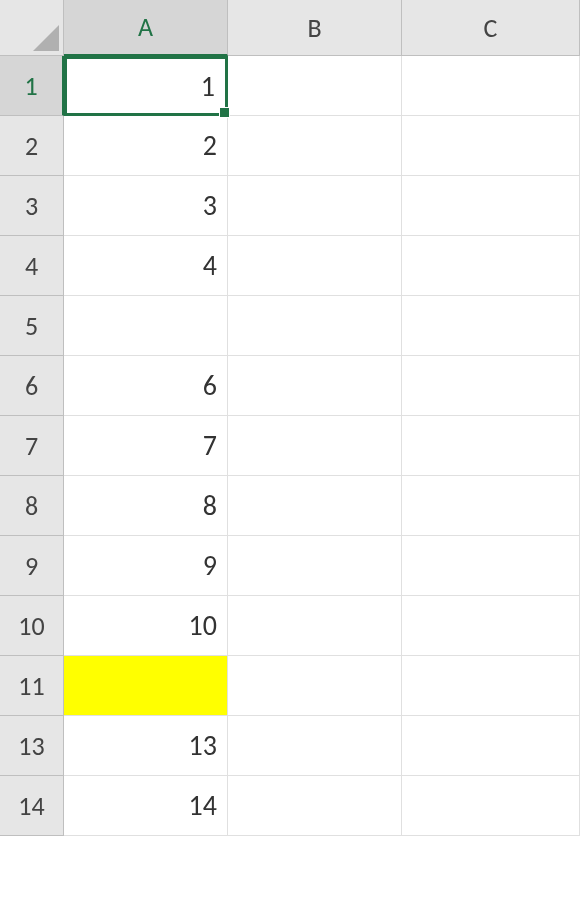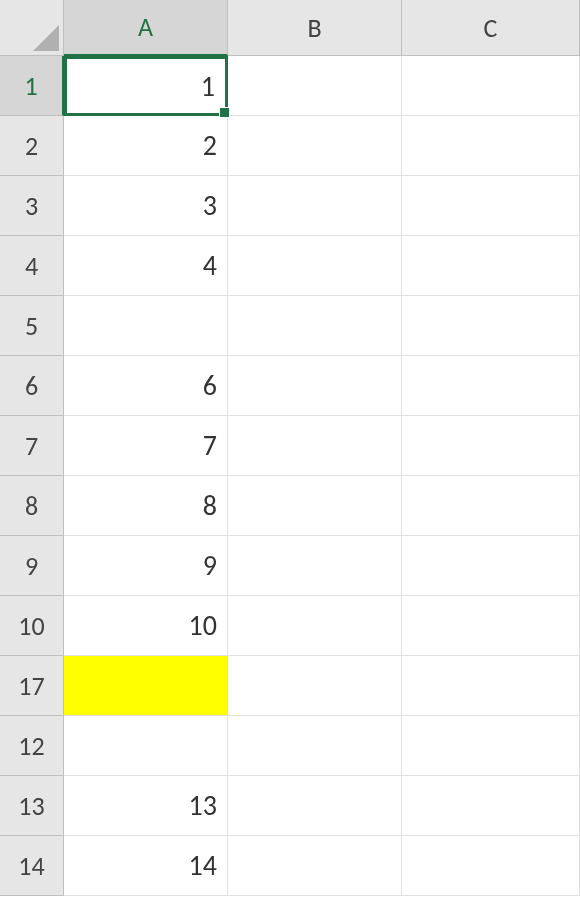--- a/index.html
+++ b/index.html
@@ -182,28 +182,22 @@
       <div class="cell col-B"></div>
       <div class="cell col-C"></div>
     </div>
     <div class="row data-row">
       <div class="row-header">10</div>
       <div class="cell col-A">10</div>
       <div class="cell col-B"></div>
       <div class="cell col-C"></div>
     </div>
     <div class="row data-row">
-      <div class="row-header">17</div>
+      <div class="row-header">11</div>
       <div class="cell col-A highlighted"></div>
-      <div class="cell col-B"></div>
-      <div class="cell col-C"></div>
-    </div>
-    <div class="row data-row">
-      <div class="row-header">12</div>
-      <div class="cell col-A"></div>
       <div class="cell col-B"></div>
       <div class="cell col-C"></div>
     </div>
     <div class="row data-row">
       <div class="row-header">13</div>
       <div class="cell col-A">13</div>
       <div class="cell col-B"></div>
       <div class="cell col-C"></div>
     </div>
     <div class="row data-row">

